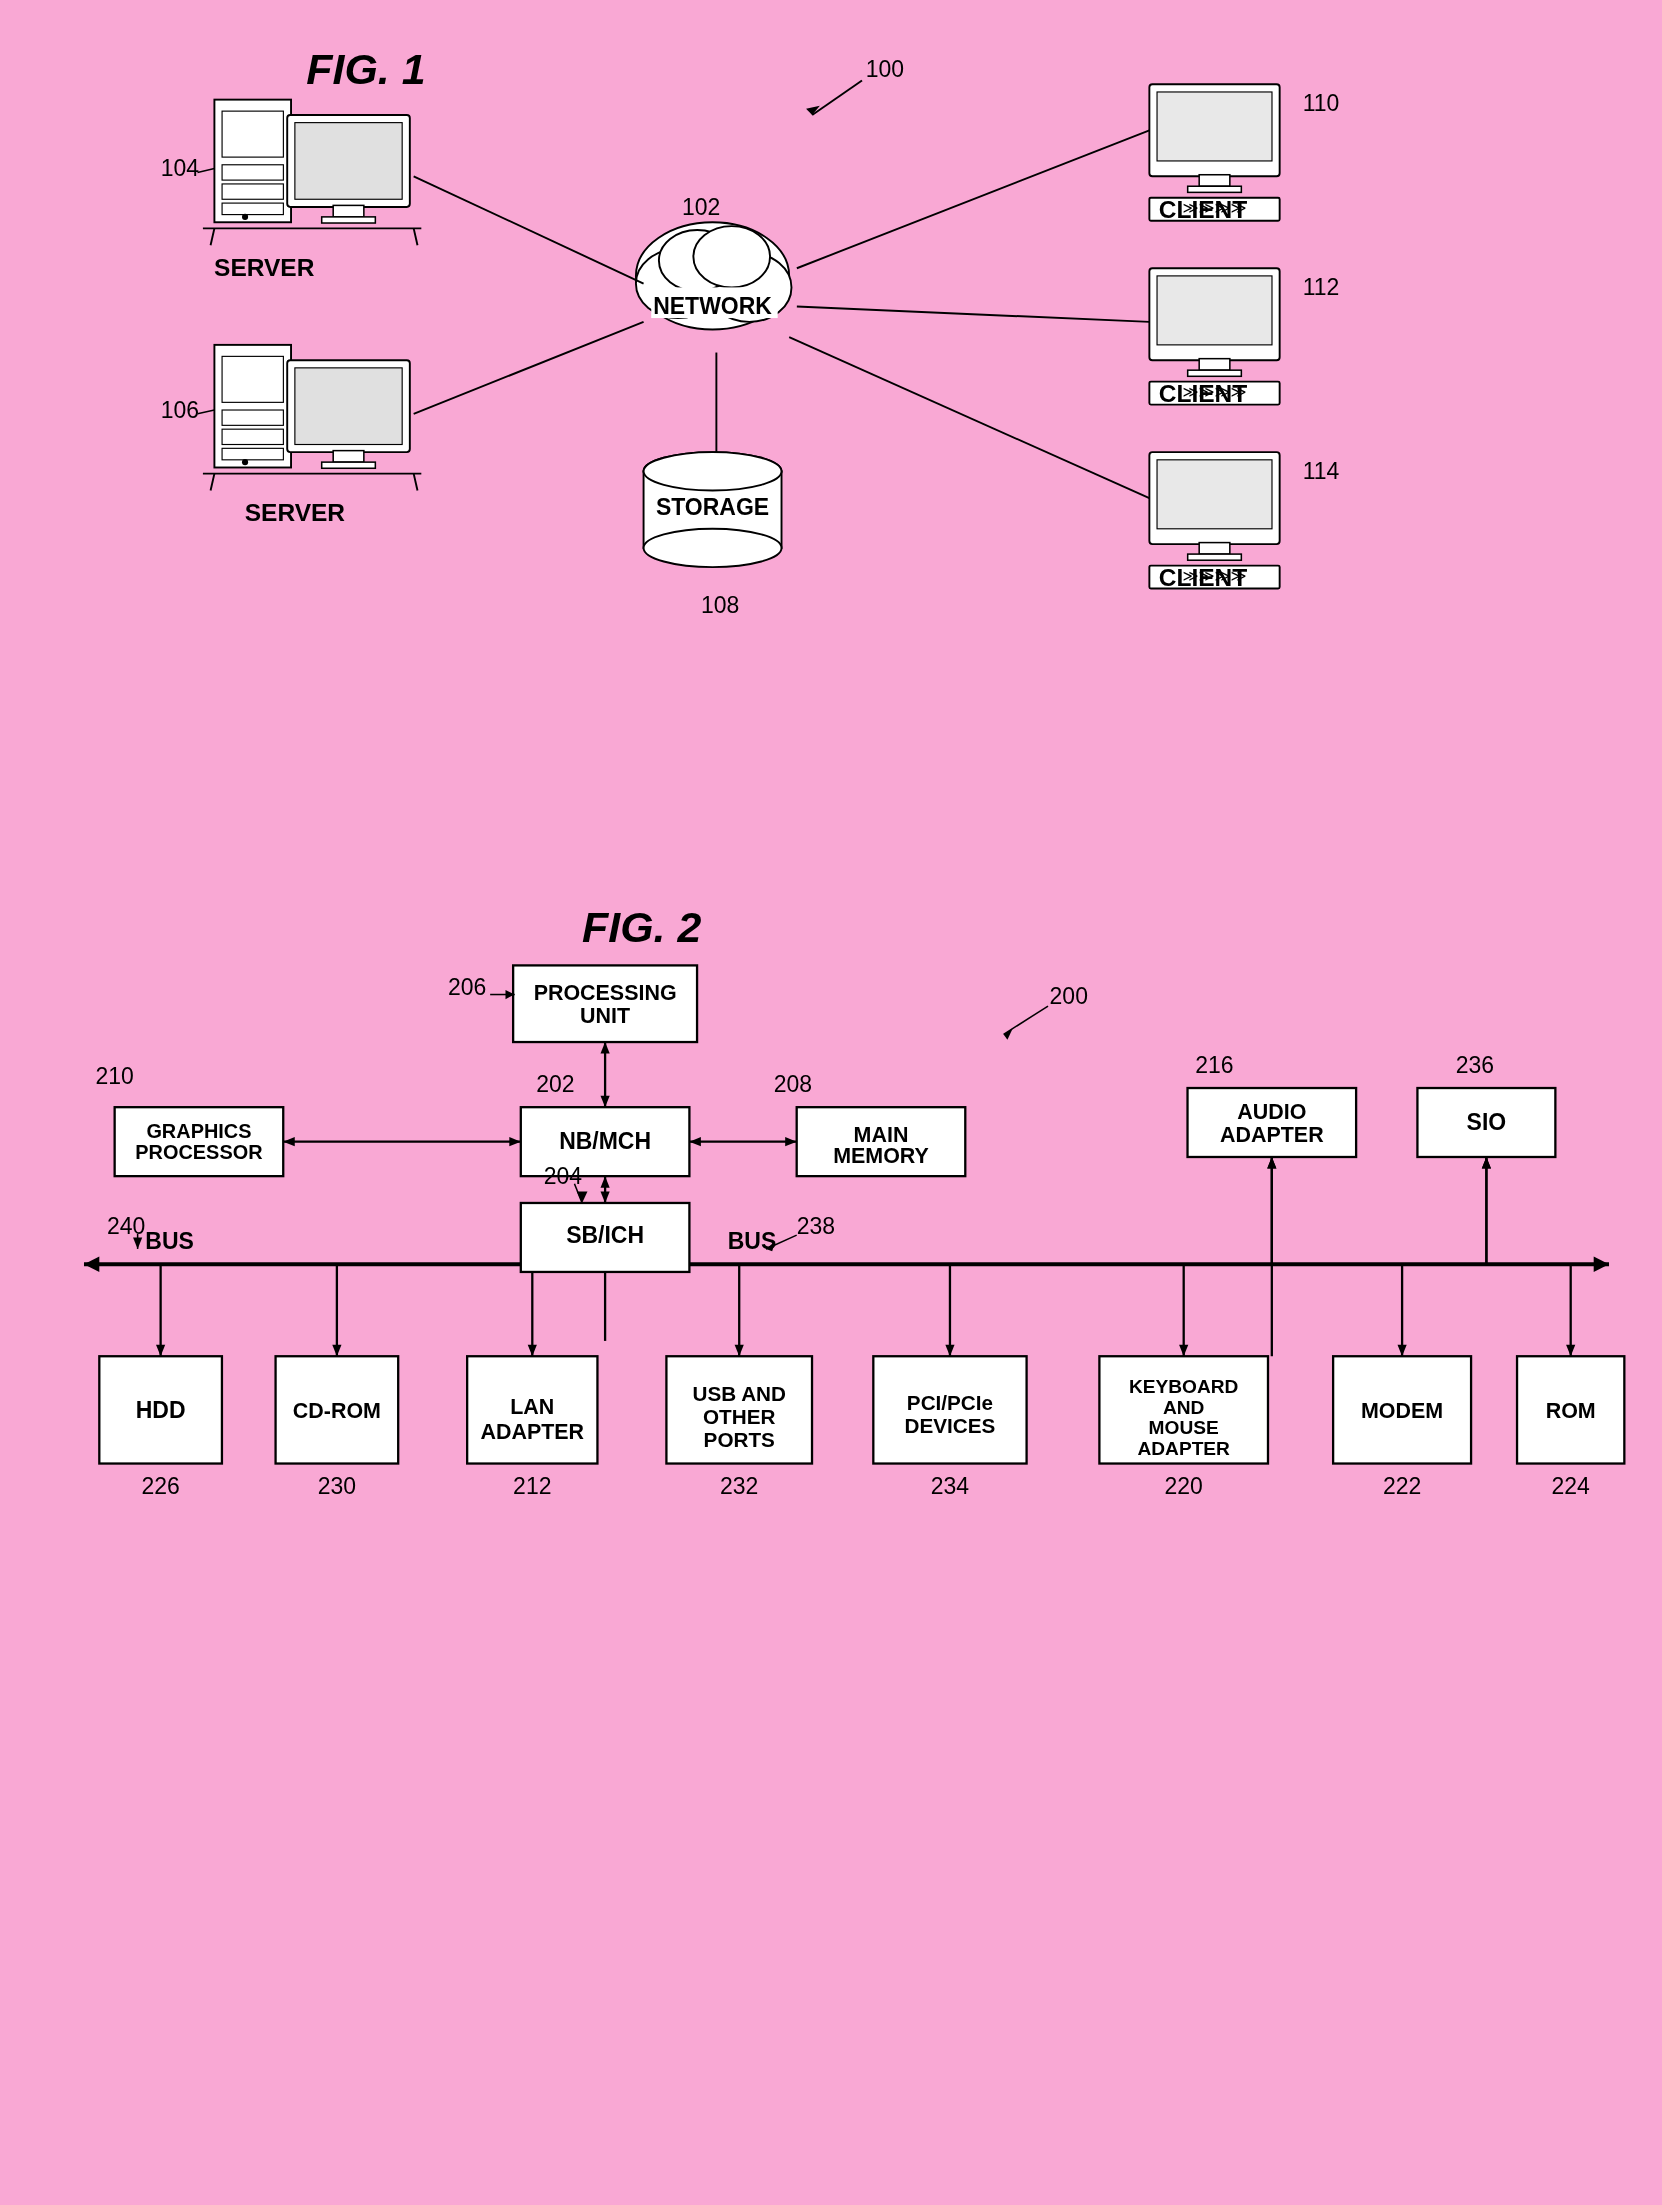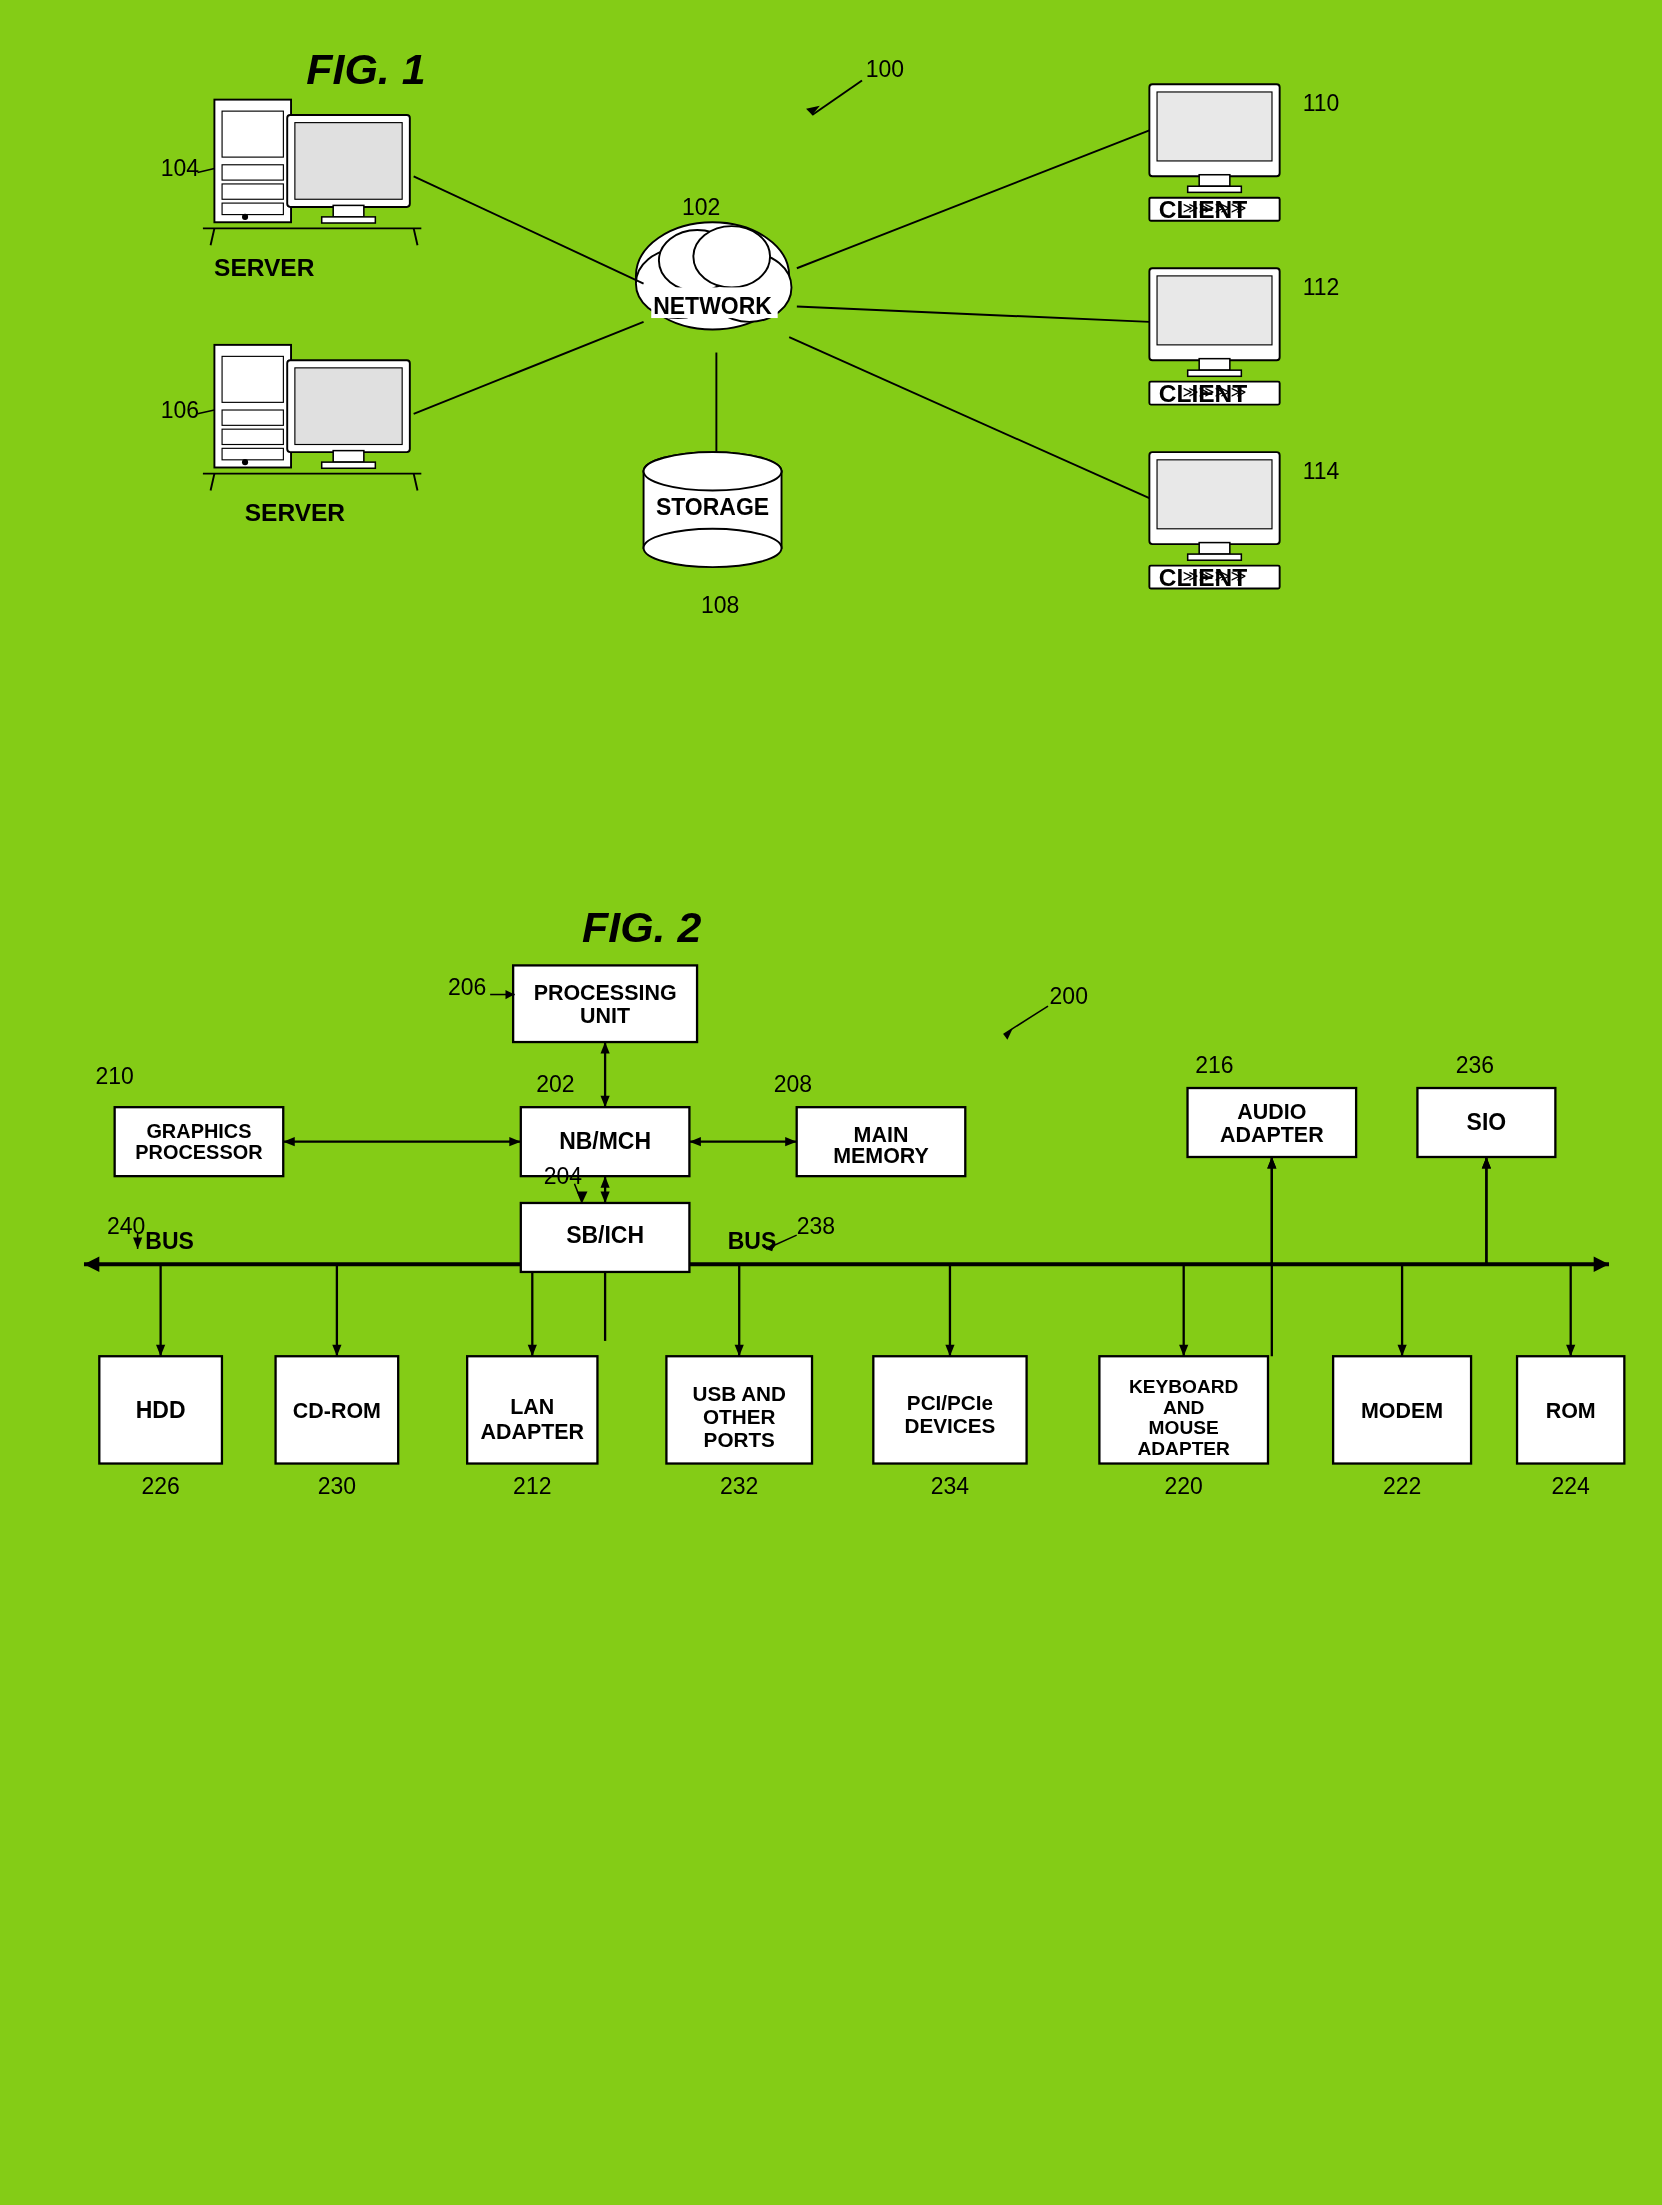--- a/index.html
+++ b/index.html
@@ -8,21 +8,21 @@
       font-family: Arial, sans-serif;
       width: 1663px;
       min-height: 2205px;
       position: relative;
       overflow: hidden;
     }
 
     .page {
       width: 1663px;
       min-height: 2205px;
-      background: #84cc16;
+      background: #f9a8d4;
       position: relative;
     }
   </style>
 </head>
 <body>
 
 <div class="page">
 
   <svg style="position:absolute; top:23px; left:61px;" width="1533" height="843" viewBox="0 0 2000 1100">
 

